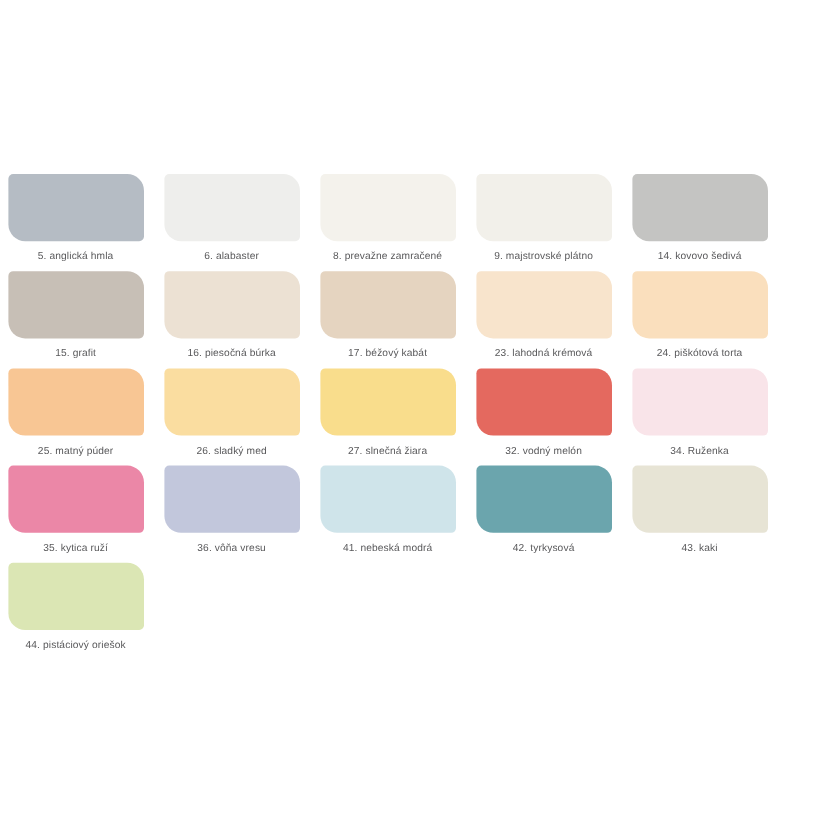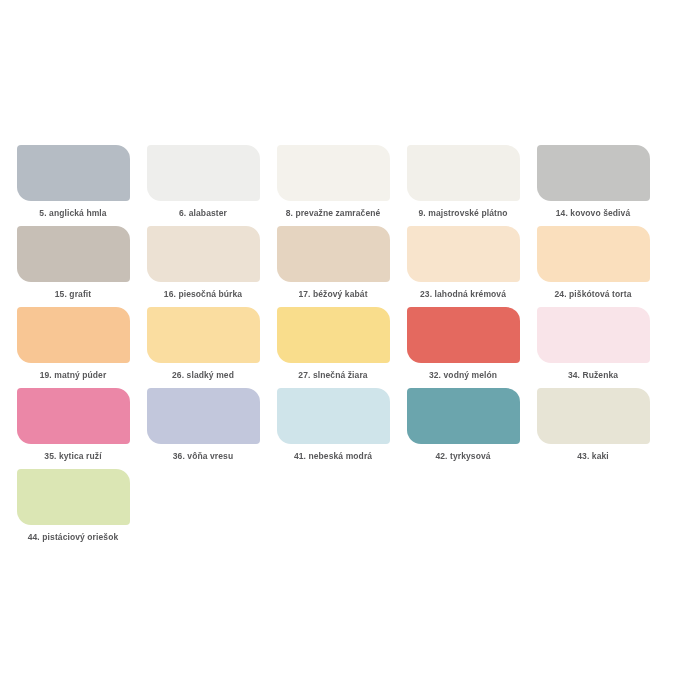--- a/index.html
+++ b/index.html
@@ -15,22 +15,21 @@
   }
 
   #palette-sheet {
     position: relative;
     width: 656px;
     height: 700px;
     box-sizing: border-box;
     display: flex;
     flex-direction: column;
     justify-content: center;
-    align-items: flex-end;
-    font-weight: bold;
+    align-items: flex-start;
   }
 
   #swatch-grid {
     display: grid;
     grid-template-columns: repeat(5, 126px);
     grid-template-rows: repeat(5, 81px);
     column-gap: 4px;
     row-gap: 0px;
     margin-top: -6px;
   }
@@ -114,21 +113,21 @@
       <div class="swatch-label">23. lahodná krémová</div>
     </div>
 
     <div class="swatch-cell">
       <div class="swatch-chip" style="background-color: rgb(250, 223, 189);"></div>
       <div class="swatch-label">24. piškótová torta</div>
     </div>
 
     <div class="swatch-cell">
       <div class="swatch-chip" style="background-color: rgb(248, 198, 148);"></div>
-      <div class="swatch-label">19. matný púder</div>
+      <div class="swatch-label">25. matný púder</div>
     </div>
 
     <div class="swatch-cell">
       <div class="swatch-chip" style="background-color: rgb(250, 221, 160);"></div>
       <div class="swatch-label">26. sladký med</div>
     </div>
 
     <div class="swatch-cell">
       <div class="swatch-chip" style="background-color: rgb(249, 221, 140);"></div>
       <div class="swatch-label">27. slnečná žiara</div>

